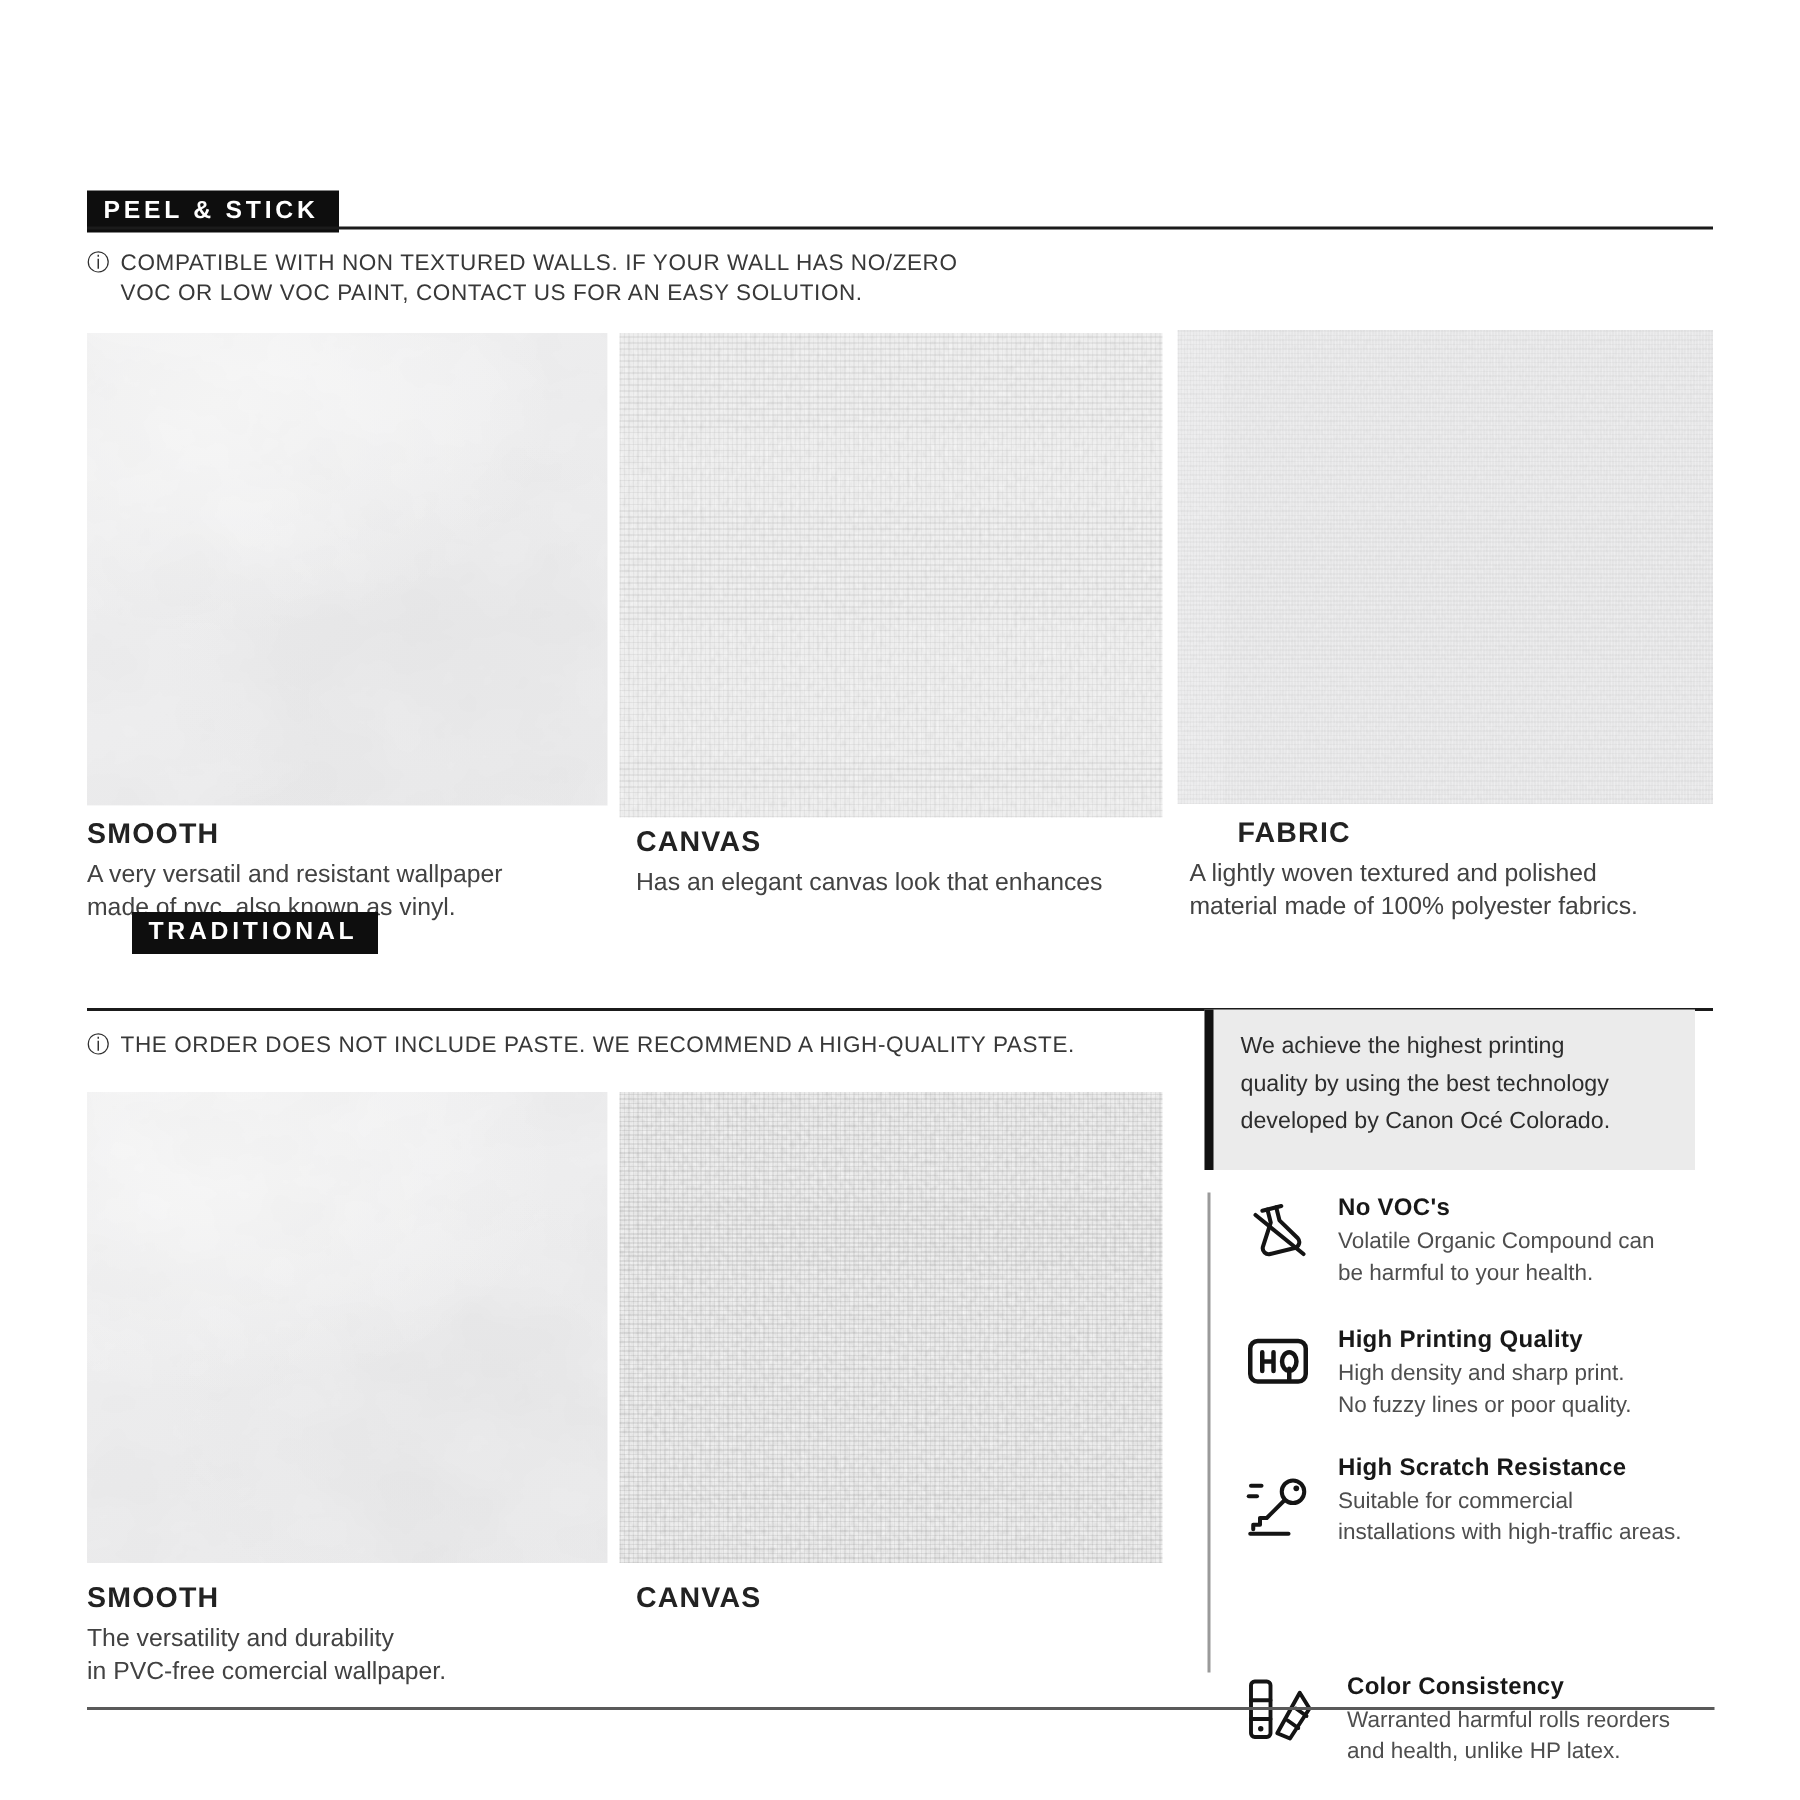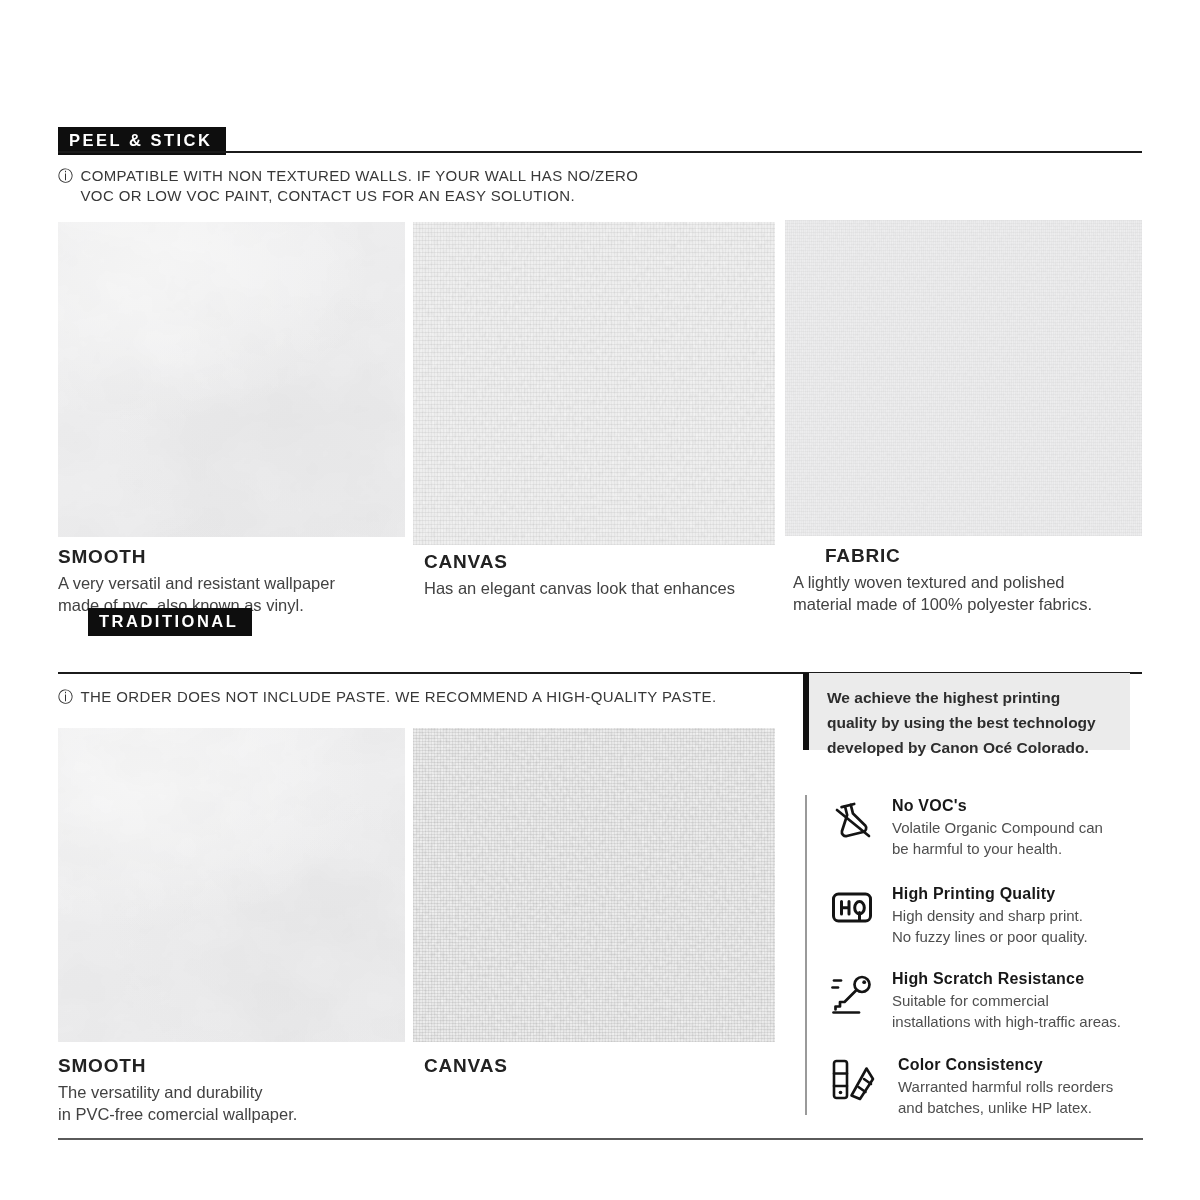--- a/index.html
+++ b/index.html
@@ -33,23 +33,23 @@
       repeating-linear-gradient(0deg, rgba(130,130,130,0.06) 0 1px, rgba(0,0,0,0) 1px 3px),
       repeating-linear-gradient(90deg, rgba(130,130,130,0.05) 0 1px, rgba(0,0,0,0) 1px 2px); }
   .tex-canvas-rough { background-color:#f4f4f4; background-image:
       repeating-linear-gradient(0deg, rgba(110,110,110,0.13) 0 1px, rgba(0,0,0,0) 1px 3px),
       repeating-linear-gradient(90deg, rgba(110,110,110,0.10) 0 1px, rgba(0,0,0,0) 1px 3px); }
 
   .sw-title { position:absolute; font-size:19px; font-weight:600; letter-spacing:0.8px; color:#222; }
   .sw-desc  { position:absolute; font-size:16.5px; color:#424242; line-height:22px; }
   .sw-desc .line { display:block; }
 
-  .quote-box { position:absolute; left:803px; top:673px; width:327px; height:77px;
+  .quote-box { position:absolute; left:803px; top:673px; width:327px; height:107px;
                background:#ebebeb; border-left:6px solid #111; padding:12px 18px;
-               font-size:15.5px; line-height:25px; color:#2d2d2d;font-weight:bold; }
+               font-size:15.5px; line-height:25px; color:#2d2d2d; }
   .quote-box .line { display:block; }
 
   .vline { position:absolute; left:805px; top:795px; width:2px; height:320px; background:#9a9a9a; }
   .bottom-rule { position:absolute; left:58px; top:1138px; width:1085px; height:2px; background:#5a5a5a; }
 
   .feature { position:absolute; left:830px; width:330px; display:flex; gap:18px; }
   .f-icon { flex:none; width:44px; padding-top:1px; }
   .f-title { font-size:16px; font-weight:700; color:#181818; letter-spacing:0.2px; margin-bottom:3px; }
   .f-desc { font-size:15px; color:#4e4e4e; line-height:20.5px; }
   .f-desc .line { display:block; }
@@ -226,21 +226,21 @@
     </span>
     <div>
       <div class="f-title">High Printing Quality</div>
       <div class="f-desc">
         <span class="line">High density and sharp print.</span>
         <span class="line">No fuzzy lines or poor quality.</span>
       </div>
     </div>
   </div>
 
-  <div class="feature" style="top:970px;">
+  <div class="feature" style="top:970px;align-items:flex-end;">
     <span class="f-icon">
       <svg width="46" height="46" viewBox="0 0 46 46">
         <g fill="none" stroke="#141414" stroke-width="2.7" stroke-linecap="round" stroke-linejoin="round">
           <circle cx="32" cy="13.5" r="7.5"></circle>
           <path d="M26.5 19 L14.5 31 H10 V35.5 H5.5 V38.5"></path>
           <path d="M4 9.5 H11"></path>
           <path d="M2.5 16.5 H8"></path>
           <path d="M3.5 41.5 H29"></path>
         </g>
         <circle cx="34.2" cy="11.2" r="1.9" fill="#141414"></circle>
@@ -248,36 +248,36 @@
     </span>
     <div>
       <div class="f-title">High Scratch Resistance</div>
       <div class="f-desc">
         <span class="line">Suitable for commercial</span>
         <span class="line">installations with high-traffic areas.</span>
       </div>
     </div>
   </div>
 
-  <div class="feature" style="top:1056px;gap:24px;">
+  <div class="feature" style="top:1116px;gap:24px;">
     <span class="f-icon">
       <svg width="46" height="46" viewBox="0 0 46 46">
         <g fill="none" stroke="#141414" stroke-width="2.6" stroke-linecap="round" stroke-linejoin="round">
           <rect x="4" y="4" width="13" height="37" rx="2.5"></rect>
           <path d="M4 16.5 H17 M4 29 H17"></path>
           <path d="M21.5 38.5 L36.5 11.5 L43 22 L30 42 Z"></path>
           <path d="M34 22 l7 5 M28.5 30 l7 5"></path>
         </g>
         <circle cx="10.5" cy="35.5" r="1.8" fill="#141414"></circle>
       </svg>
     </span>
     <div>
       <div class="f-title">Color Consistency</div>
       <div class="f-desc">
         <span class="line">Warranted harmful rolls reorders</span>
-        <span class="line">and batches, unlike HP latex.</span>
+        <span class="line">and health, unlike HP latex.</span>
       </div>
     </div>
   </div>
 
   <div class="bottom-rule"></div>
 
 </div>
 
 </body></html>

